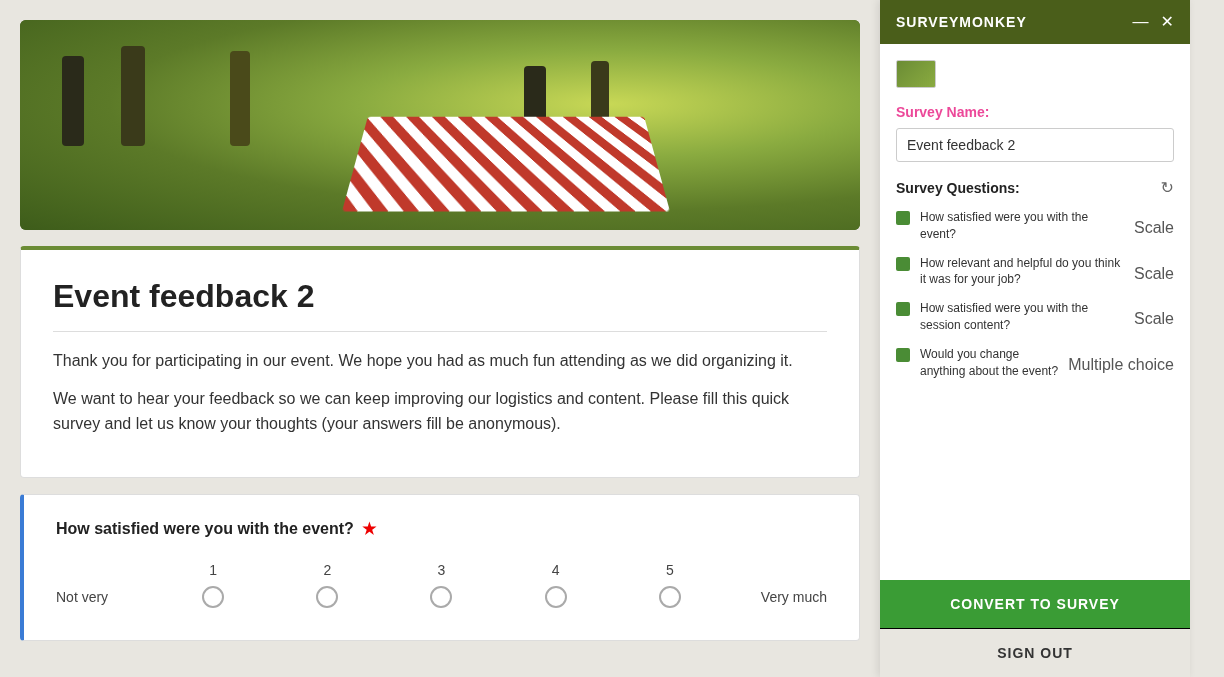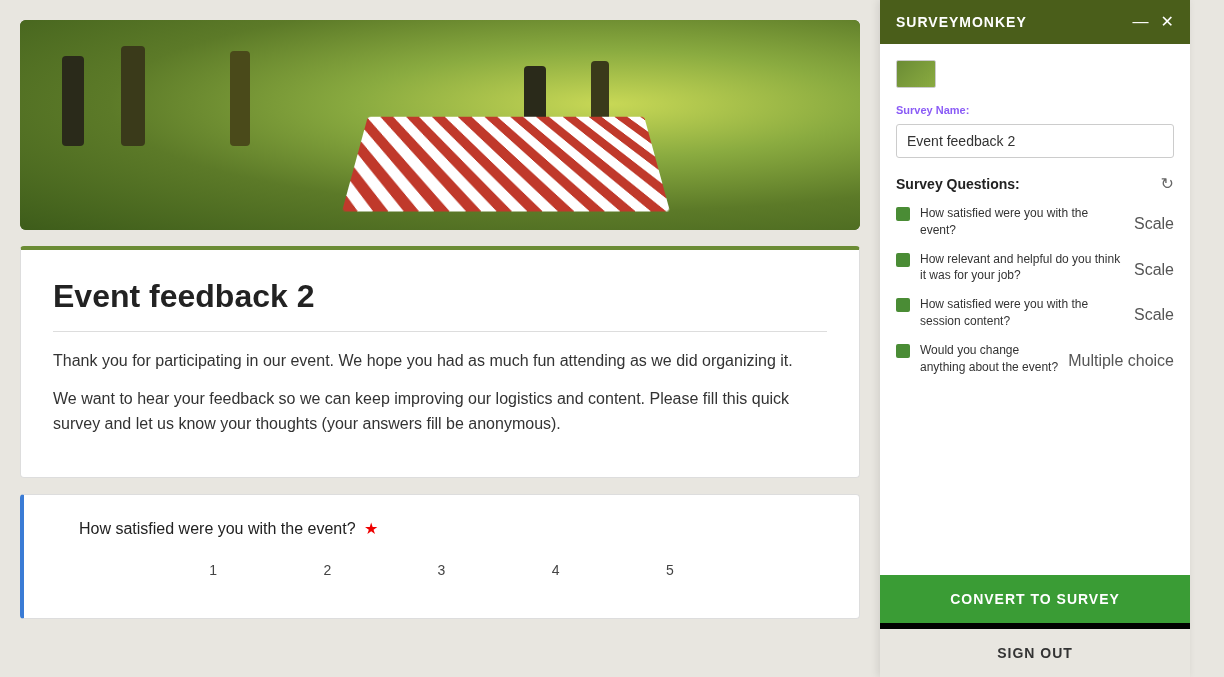--- a/index.html
+++ b/index.html
@@ -102,24 +102,23 @@
     
     .question-card {
       background: #fff;
       border: 1px solid #ddd;
       border-left: 4px solid #3a7bd5;
       border-radius: 4px;
       padding: 24px 32px 32px;
     }
     .question-title {
       font-size: 16px;
-      font-weight: normal;
+      font-weight: bold;
       color: #222;
       margin-bottom: 24px;
-      margin-left: 23px;
     }
     .required-star {
       color: #e00;
       margin-left: 4px;
     }
     .scale-container {
       display: flex;
       flex-direction: column;
       align-items: stretch;
     }
@@ -219,23 +218,23 @@
     .panel-preview-thumb {
       width: 40px;
       height: 28px;
       background: linear-gradient(135deg, #6b8c35, #8aab40);
       border: 1px solid #ccc;
       border-radius: 2px;
       margin-bottom: 16px;
     }
 
     .panel-label {
-      font-size: 11px;
-      font-weight: bold;
-      color: #8b5cf6;
+      font-size: 14px;
+      font-weight: bold;
+      color: #ec4899;
       margin-bottom: 8px;
     }
 
     .panel-input {
       width: 100%;
       border: 1px solid #ccc;
       border-radius: 3px;
       padding: 8px 10px;
       font-size: 14px;
       color: #333;
@@ -301,21 +300,21 @@
       letter-spacing: 1px;
       cursor: pointer;
       text-align: center;
     }
 
     .signout-btn {
       width: 100%;
       background: #e8e6e0;
       color: #333;
       border: none;
-      border-top: 6px solid #000000;
+      border-top: 1px solid #000000;
       padding: 16px;
       font-size: 14px;
       font-weight: bold;
       letter-spacing: 1px;
       cursor: pointer;
       text-align: center;
     }
   </style>
 </head>
 <body>
@@ -350,20 +349,41 @@
       <span>How satisfied were you with the event?</span><span class="required-star"> ★</span>
     </div>
     <div class="scale-container">
       <div class="scale-numbers">
         <div class="scale-number">1</div>
         <div class="scale-number">2</div>
         <div class="scale-number">3</div>
         <div class="scale-number">4</div>
         <div class="scale-number">5</div>
       </div>
+      <div class="scale-row">
+        <span class="scale-label-left">Not very</span>
+        <div class="scale-radios">
+          <div class="scale-radio-wrapper">
+            <input type="radio" class="scale-radio" name="satisfaction" value="1" style="">
+          </div>
+          <div class="scale-radio-wrapper">
+            <input type="radio" class="scale-radio" name="satisfaction" value="2" style="">
+          </div>
+          <div class="scale-radio-wrapper">
+            <input type="radio" class="scale-radio" name="satisfaction" value="3" style="">
+          </div>
+          <div class="scale-radio-wrapper">
+            <input type="radio" class="scale-radio" name="satisfaction" value="4" style="">
+          </div>
+          <div class="scale-radio-wrapper">
+            <input type="radio" class="scale-radio" name="satisfaction" value="5" style="">
+          </div>
+        </div>
+        <span class="scale-label-right">Very much</span>
+      </div>
     </div>
   </div>
 
 </div>
 
 <div class="right-panel">
   <div class="panel-header">
     <span class="panel-title">SURVEYMONKEY</span>
     <div class="panel-controls">
       <button class="panel-control-btn">—</button>

